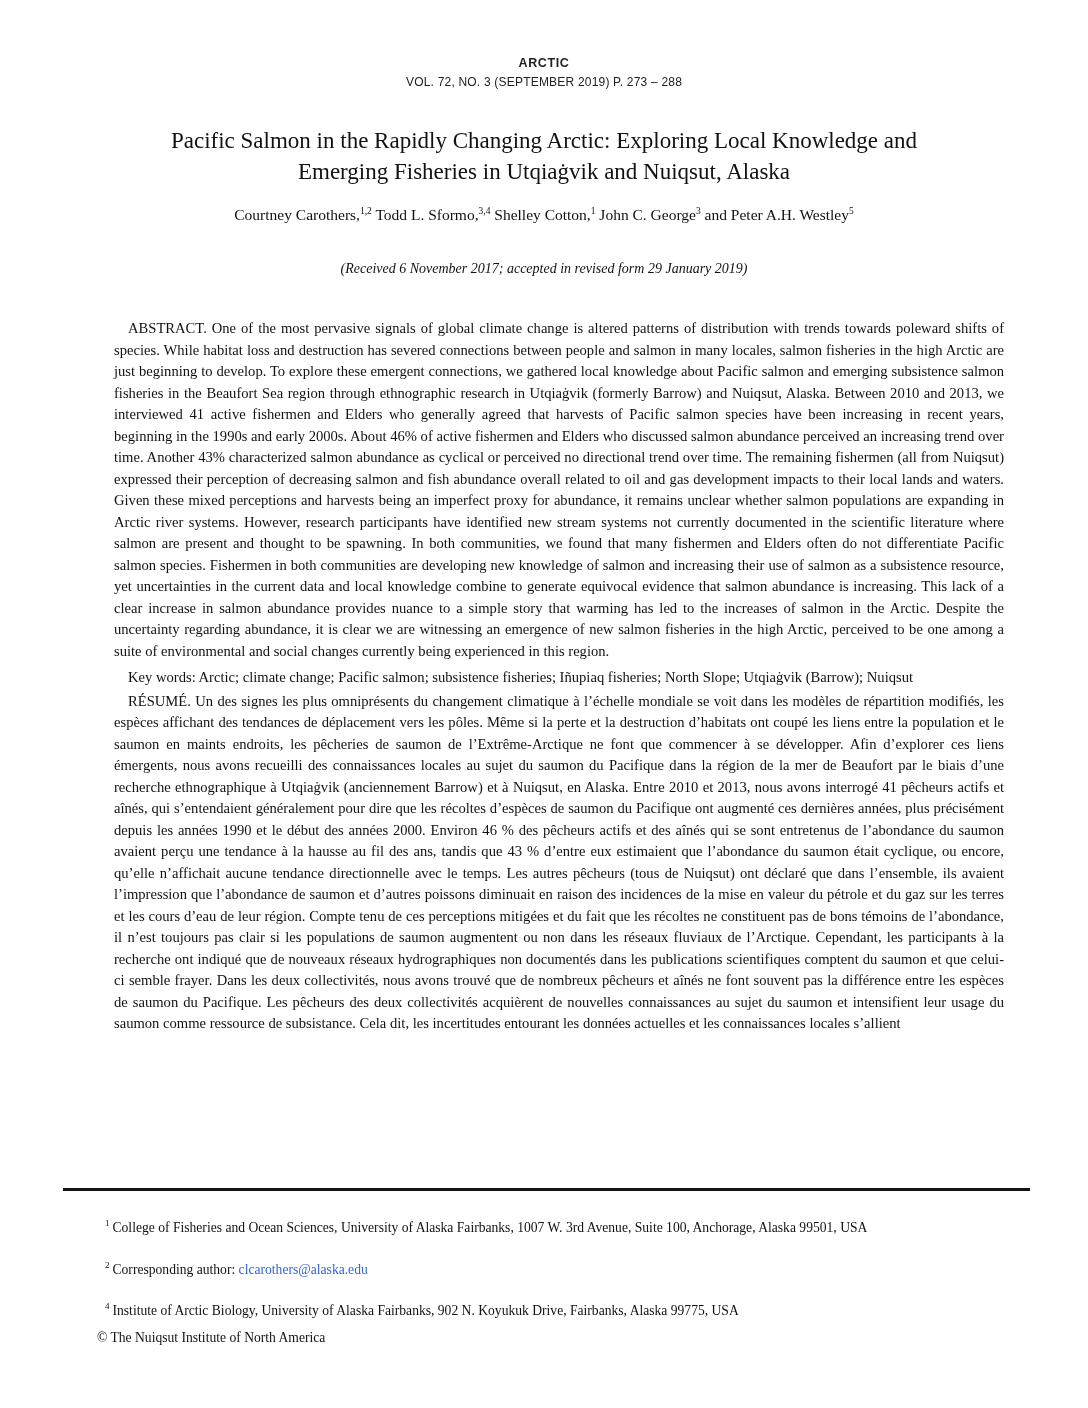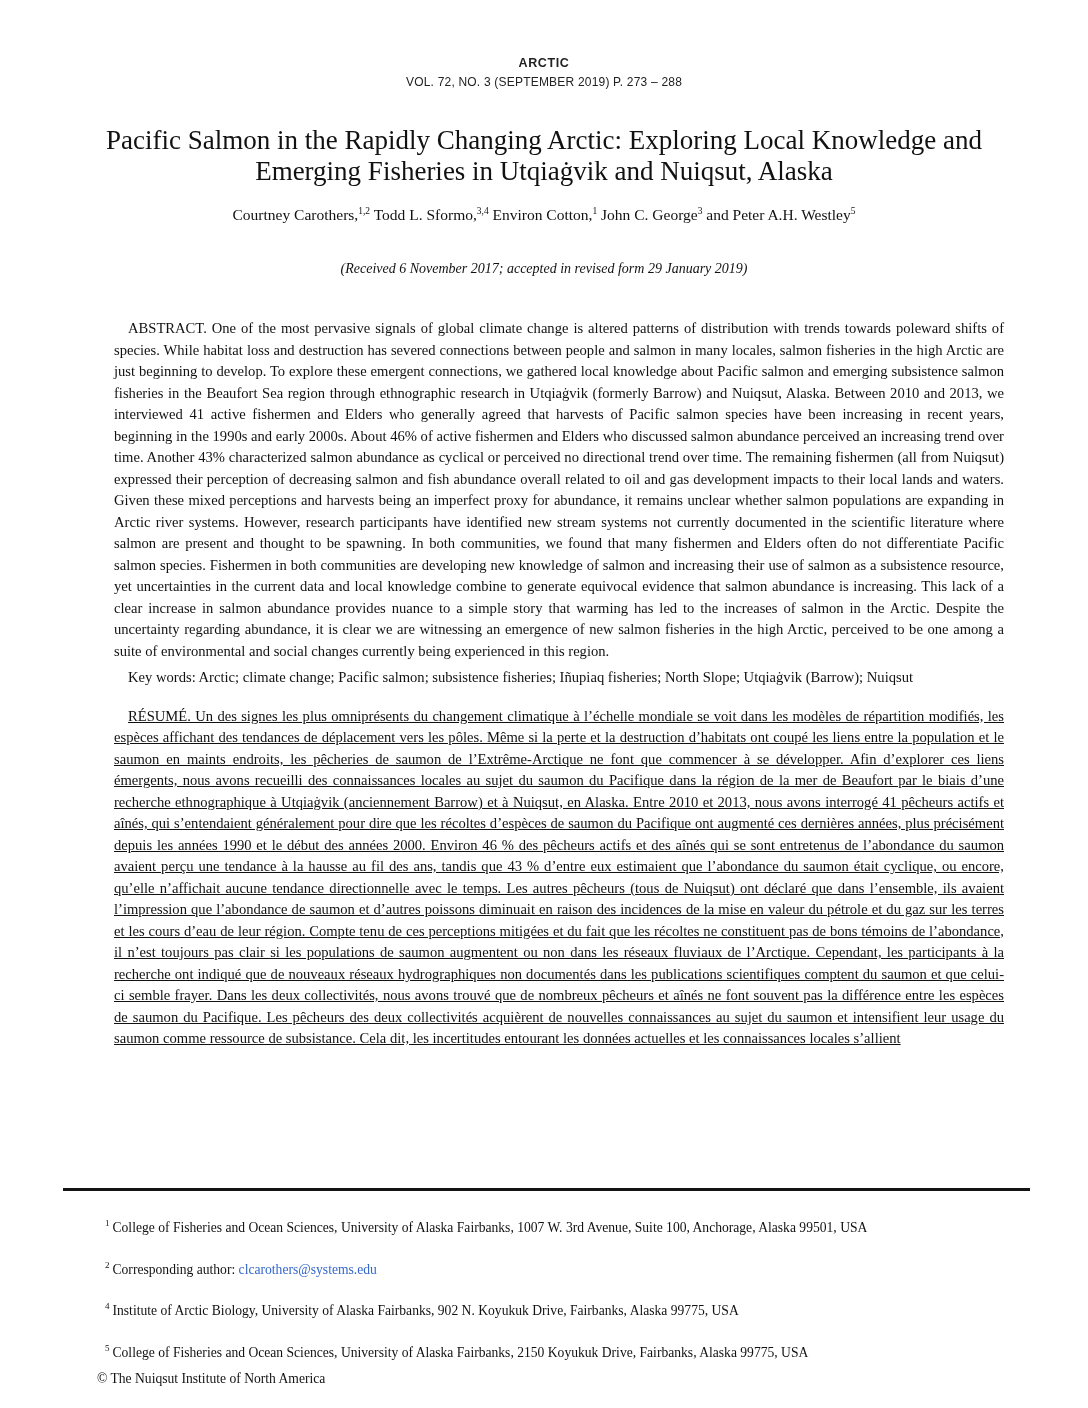--- a/index.html
+++ b/index.html
@@ -32,21 +32,21 @@
     letter-spacing: 0.2px;
   }
   .doi-line { margin-top: 4px; font-size: 12px; }
   .doi-line a, .ext-link { text-decoration: none; }
   
   .title-block {
     margin-top: 21px;
     text-align: center;
   }
   .article-title {
-    font-size: 27px;
+    font-size: 23px;
     line-height: 31px;
     font-weight: normal;
     color: #111;
     margin-top: 36px;
   }
   .author-line {
     margin-top: 19px;
     font-size: 15.5px;
     color: #111;
   }
@@ -65,21 +65,21 @@
     margin-top: 41px;
   }
   .body-text p {
     font-size: 14.6px;
     line-height: 21.5px;
     text-align: justify;
     text-indent: 14px;
     color: #111;
   }
   .keywords-paragraph { margin-top: 5px; }
-  .resume-paragraph  { margin-top: 17px; text-decoration: underline; }
+  .resume-paragraph  { margin-top: 2px; }
   
   .footnote-section {
     position: absolute;
     left: 63px;
     right: 58px;
     top: 1188px;
     border-top: 3px solid #141414;
     padding-top: 9px;
   }
   .footnote {
@@ -106,34 +106,33 @@
   <div class="header">
     <div class="journal-name">ARCTIC</div>
     <div class="issue-line">VOL. 72, NO. 3 (SEPTEMBER 2019) P. 273 – 288</div>
   </div>
 
   <div class="title-block">
     <h1 class="article-title">
       <span>Pacific Salmon in the Rapidly Changing Arctic: Exploring Local Knowledge and</span><br>
       <span>Emerging Fisheries in Utqiaġvik and Nuiqsut, Alaska</span>
     </h1>
-    <div class="author-line"><span>Courtney Carothers,</span><sup>1,2</sup><span> Todd L. Sformo,</span><sup>3,4</sup><span> Environ Cotton,</span><sup>1</sup><span> John C. George</span><sup>3</sup><span> and Peter A.H. Westley</span><sup>5</sup></div>
+    <div class="author-line"><span>Courtney Carothers,</span><sup>1,2</sup><span> Todd L. Sformo,</span><sup>3,4</sup><span> Shelley Cotton,</span><sup>1</sup><span> John C. George</span><sup>3</sup><span> and Peter A.H. Westley</span><sup>5</sup></div>
   </div>
 
   <div class="received-line">(Received 6 November 2017; accepted in revised form 29 January 2019)</div>
 
   <div class="body-text">
     <p class="abstract-paragraph">ABSTRACT. One of the most pervasive signals of global climate change is altered patterns of distribution with trends towards poleward shifts of species. While habitat loss and destruction has severed connections between people and salmon in many locales, salmon fisheries in the high Arctic are just beginning to develop. To explore these emergent connections, we gathered local knowledge about Pacific salmon and emerging subsistence salmon fisheries in the Beaufort Sea region through ethnographic research in Utqiaġvik (formerly Barrow) and Nuiqsut, Alaska. Between 2010 and 2013, we interviewed 41 active fishermen and Elders who generally agreed that harvests of Pacific salmon species have been increasing in recent years, beginning in the 1990s and early 2000s. About 46% of active fishermen and Elders who discussed salmon abundance perceived an increasing trend over time. Another 43% characterized salmon abundance as cyclical or perceived no directional trend over time. The remaining fishermen (all from Nuiqsut) expressed their perception of decreasing salmon and fish abundance overall related to oil and gas development impacts to their local lands and waters. Given these mixed perceptions and harvests being an imperfect proxy for abundance, it remains unclear whether salmon populations are expanding in Arctic river systems. However, research participants have identified new stream systems not currently documented in the scientific literature where salmon are present and thought to be spawning. In both communities, we found that many fishermen and Elders often do not differentiate Pacific salmon species. Fishermen in both communities are developing new knowledge of salmon and increasing their use of salmon as a subsistence resource, yet uncertainties in the current data and local knowledge combine to generate equivocal evidence that salmon abundance is increasing. This lack of a clear increase in salmon abundance provides nuance to a simple story that warming has led to the increases of salmon in the Arctic. Despite the uncertainty regarding abundance, it is clear we are witnessing an emergence of new salmon fisheries in the high Arctic, perceived to be one among a suite of environmental and social changes currently being experienced in this region.</p>
     <p class="keywords-paragraph">Key words: Arctic; climate change; Pacific salmon; subsistence fisheries; Iñupiaq fisheries; North Slope; Utqiaġvik (Barrow); Nuiqsut</p>
     <p class="resume-paragraph">RÉSUMÉ. Un des signes les plus omniprésents du changement climatique à l’échelle mondiale se voit dans les modèles de répartition modifiés, les espèces affichant des tendances de déplacement vers les pôles. Même si la perte et la destruction d’habitats ont coupé les liens entre la population et le saumon en maints endroits, les pêcheries de saumon de l’Extrême-Arctique ne font que commencer à se développer. Afin d’explorer ces liens émergents, nous avons recueilli des connaissances locales au sujet du saumon du Pacifique dans la région de la mer de Beaufort par le biais d’une recherche ethnographique à Utqiaġvik (anciennement Barrow) et à Nuiqsut, en Alaska. Entre 2010 et 2013, nous avons interrogé 41 pêcheurs actifs et aînés, qui s’entendaient généralement pour dire que les récoltes d’espèces de saumon du Pacifique ont augmenté ces dernières années, plus précisément depuis les années 1990 et le début des années 2000. Environ 46 % des pêcheurs actifs et des aînés qui se sont entretenus de l’abondance du saumon avaient perçu une tendance à la hausse au fil des ans, tandis que 43 % d’entre eux estimaient que l’abondance du saumon était cyclique, ou encore, qu’elle n’affichait aucune tendance directionnelle avec le temps. Les autres pêcheurs (tous de Nuiqsut) ont déclaré que dans l’ensemble, ils avaient l’impression que l’abondance de saumon et d’autres poissons diminuait en raison des incidences de la mise en valeur du pétrole et du gaz sur les terres et les cours d’eau de leur région. Compte tenu de ces perceptions mitigées et du fait que les récoltes ne constituent pas de bons témoins de l’abondance, il n’est toujours pas clair si les populations de saumon augmentent ou non dans les réseaux fluviaux de l’Arctique. Cependant, les participants à la recherche ont indiqué que de nouveaux réseaux hydrographiques non documentés dans les publications scientifiques comptent du saumon et que celui-ci semble frayer. Dans les deux collectivités, nous avons trouvé que de nombreux pêcheurs et aînés ne font souvent pas la différence entre les espèces de saumon du Pacifique. Les pêcheurs des deux collectivités acquièrent de nouvelles connaissances au sujet du saumon et intensifient leur usage du saumon comme ressource de subsistance. Cela dit, les incertitudes entourant les données actuelles et les connaissances locales s’allient</p>
   </div>
 
   <div class="footnote-section">
     <div id="footnote-list">
         <div class="footnote"><sup>1</sup>College of Fisheries and Ocean Sciences, University of Alaska Fairbanks, 1007 W. 3rd Avenue, Suite 100, Anchorage, Alaska 99501, USA</div>
-        <div class="footnote"><sup>2</sup>Corresponding author: <a href="#" class="ext-link" style="color: rgb(51, 102, 204);">clcarothers@systems.edu</a></div>
+        <div class="footnote"><sup>2</sup>Corresponding author: <a href="#" class="ext-link" style="color: rgb(51, 102, 204);">clcarothers@alaska.edu</a></div>
         <div class="footnote"><sup>4</sup>Institute of Arctic Biology, University of Alaska Fairbanks, 902 N. Koyukuk Drive, Fairbanks, Alaska 99775, USA</div>
-        <div class="footnote"><sup>5</sup>College of Fisheries and Ocean Sciences, University of Alaska Fairbanks, 2150 Koyukuk Drive, Fairbanks, Alaska 99775, USA</div>
       </div>
     <div class="copyright-line">© The Nuiqsut Institute of North America</div>
   </div>
 
 </div>
 
 </body></html>

